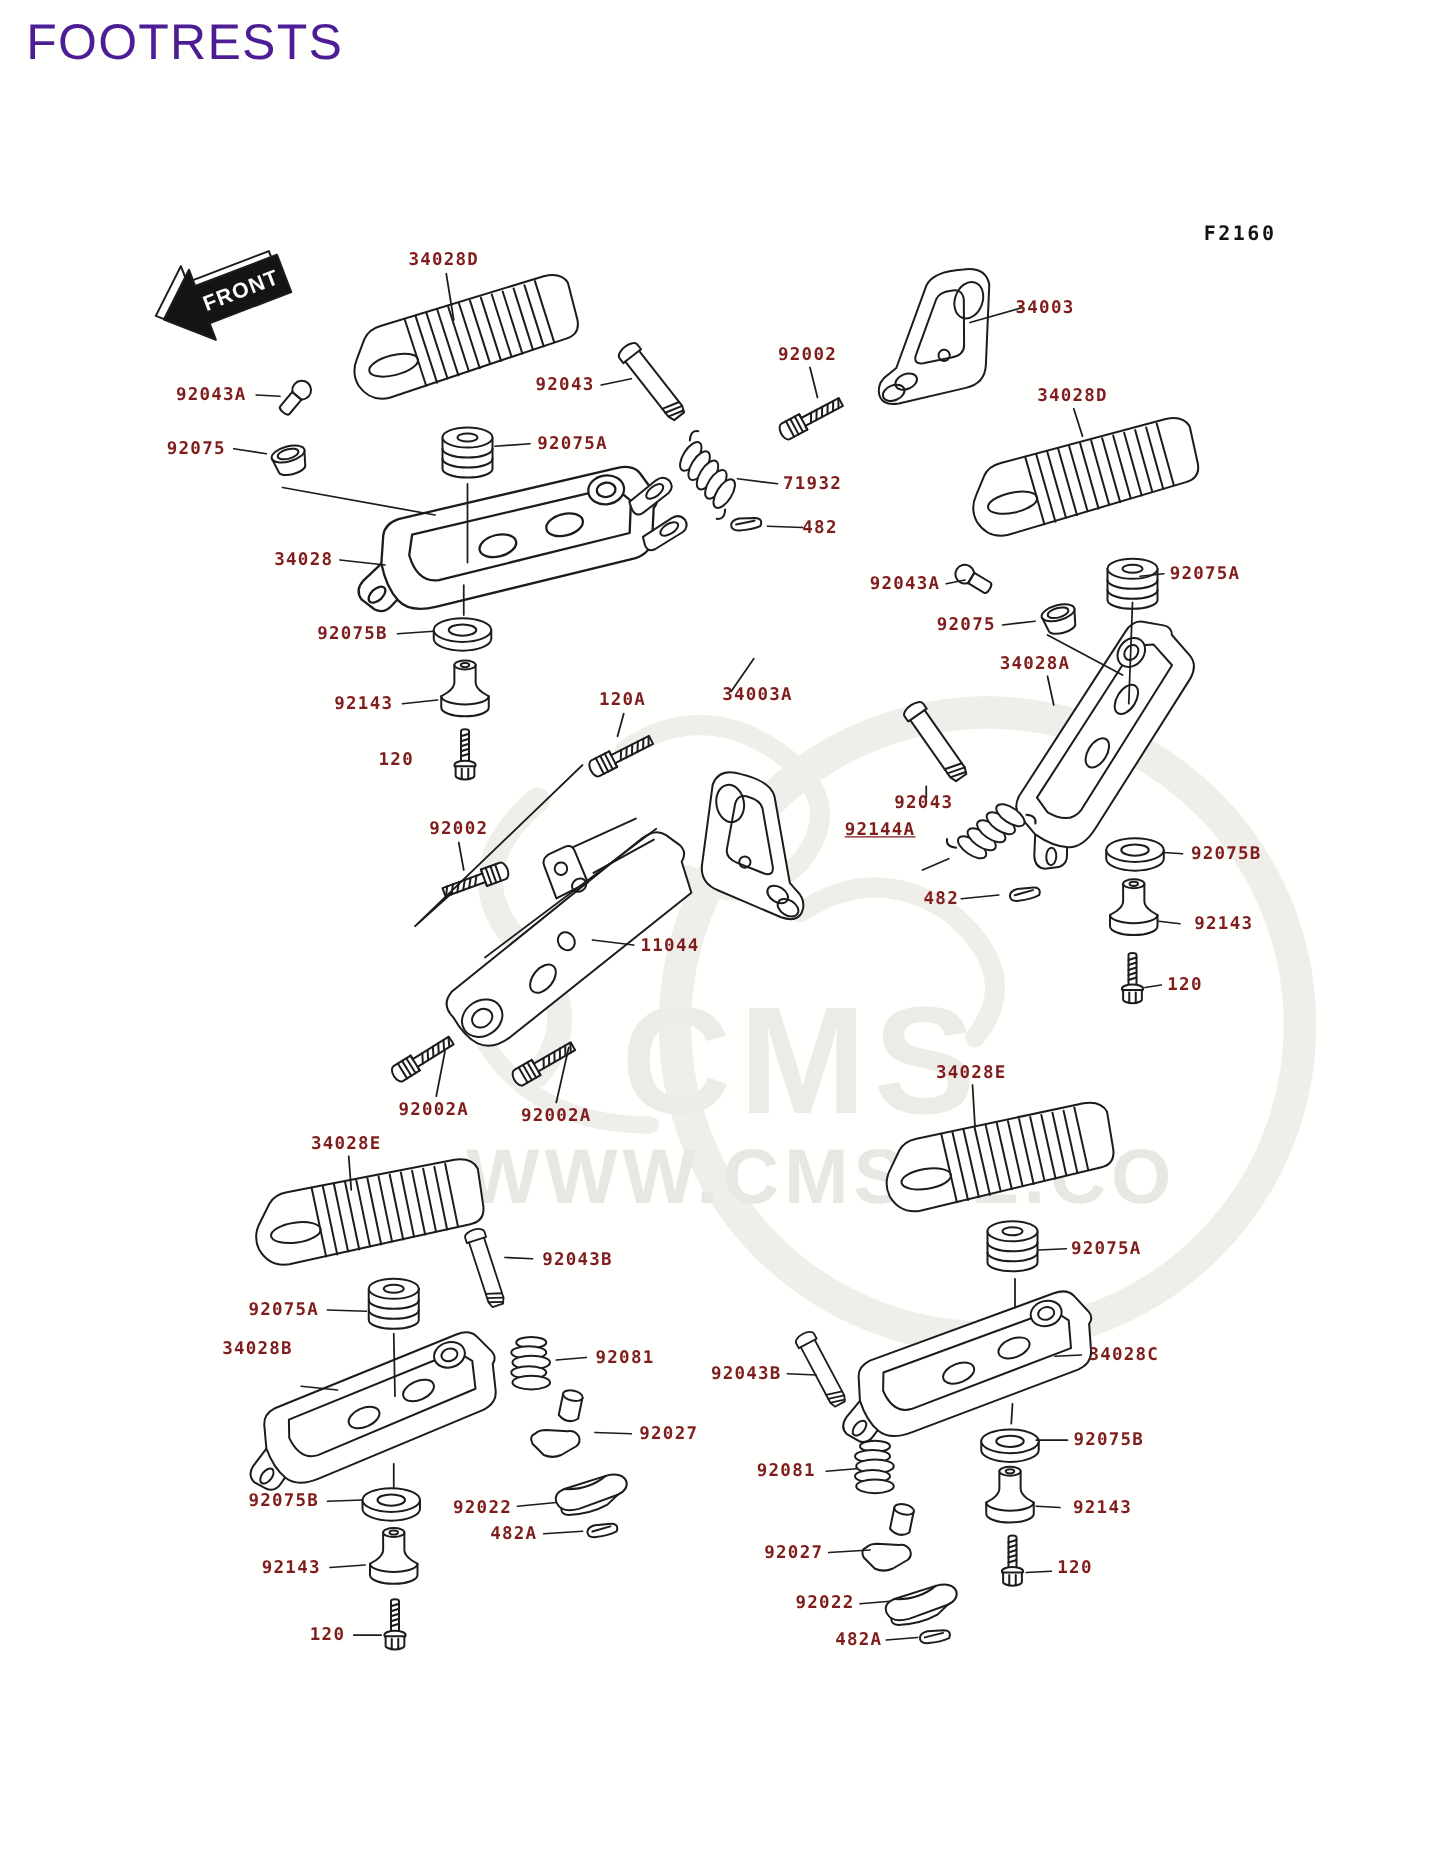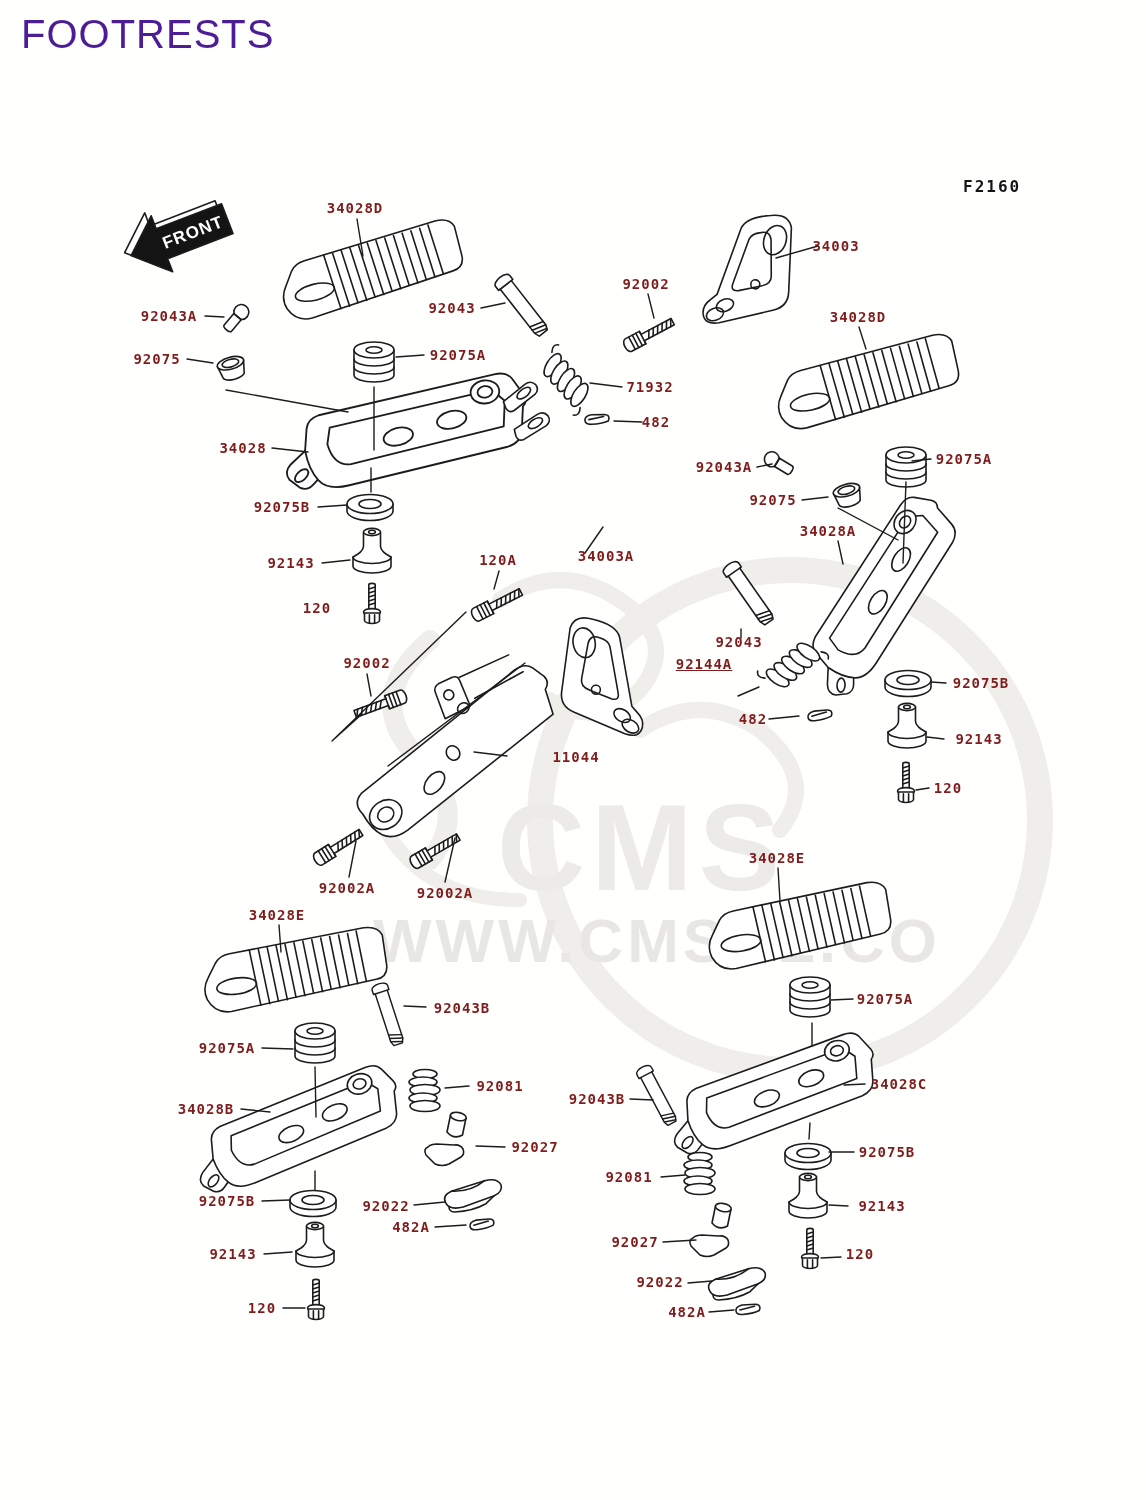--- a/index.html
+++ b/index.html
@@ -264,27 +264,27 @@
       <span class="plabel" style="left: 606px; top: 516px; margin-top: 40px;">34003A</span>
       <span class="plabel" style="left: 498px; top: 560px;">120A</span>
       <span class="plabel" style="left: 317px; top: 608px;">120</span>
       <span class="plabel" style="left: 367px; top: 663px;">92002</span>
       <span class="plabel" style="left: 739px; top: 642px;">92043</span>
       <span class="plabel" style="left: 704px; top: 664px; text-decoration: underline;">92144A</span>
       <span class="plabel" style="left: 753px; top: 719px;">482</span>
       <span class="plabel" style="left: 981px; top: 683px;">92075B</span>
       <span class="plabel" style="left: 979px; top: 739px;">92143</span>
       <span class="plabel" style="left: 948px; top: 788px;">120</span>
-      <span class="plabel" style="left: 536px; top: 757px; margin-left: 40px;">11044</span>
+      <span class="plabel" style="left: 536px; top: 757px;">11044</span>
       <span class="plabel" style="left: 347px; top: 888px;">92002A</span>
       <span class="plabel" style="left: 445px; top: 893px;">92002A</span>
       <span class="plabel" style="left: 277px; top: 915px;">34028E</span>
       <span class="plabel" style="left: 462px; top: 1008px;">92043B</span>
       <span class="plabel" style="left: 227px; top: 1048px;">92075A</span>
-      <span class="plabel" style="left: 206px; top: 1109px; text-align: right;">34028B</span>
+      <span class="plabel" style="left: 206px; top: 1079px; text-align: right;">34028B</span>
       <span class="plabel" style="left: 500px; top: 1086px;">92081</span>
       <span class="plabel" style="left: 535px; top: 1147px;">92027</span>
       <span class="plabel" style="left: 227px; top: 1201px;">92075B</span>
       <span class="plabel" style="left: 386px; top: 1206px;">92022</span>
       <span class="plabel" style="left: 411px; top: 1227px;">482A</span>
       <span class="plabel" style="left: 233px; top: 1254px;">92143</span>
       <span class="plabel" style="left: 262px; top: 1308px;">120</span>
       <span class="plabel" style="left: 777px; top: 858px;">34028E</span>
       <span class="plabel" style="left: 885px; top: 999px;">92075A</span>
       <span class="plabel" style="left: 597px; top: 1099px;">92043B</span>

